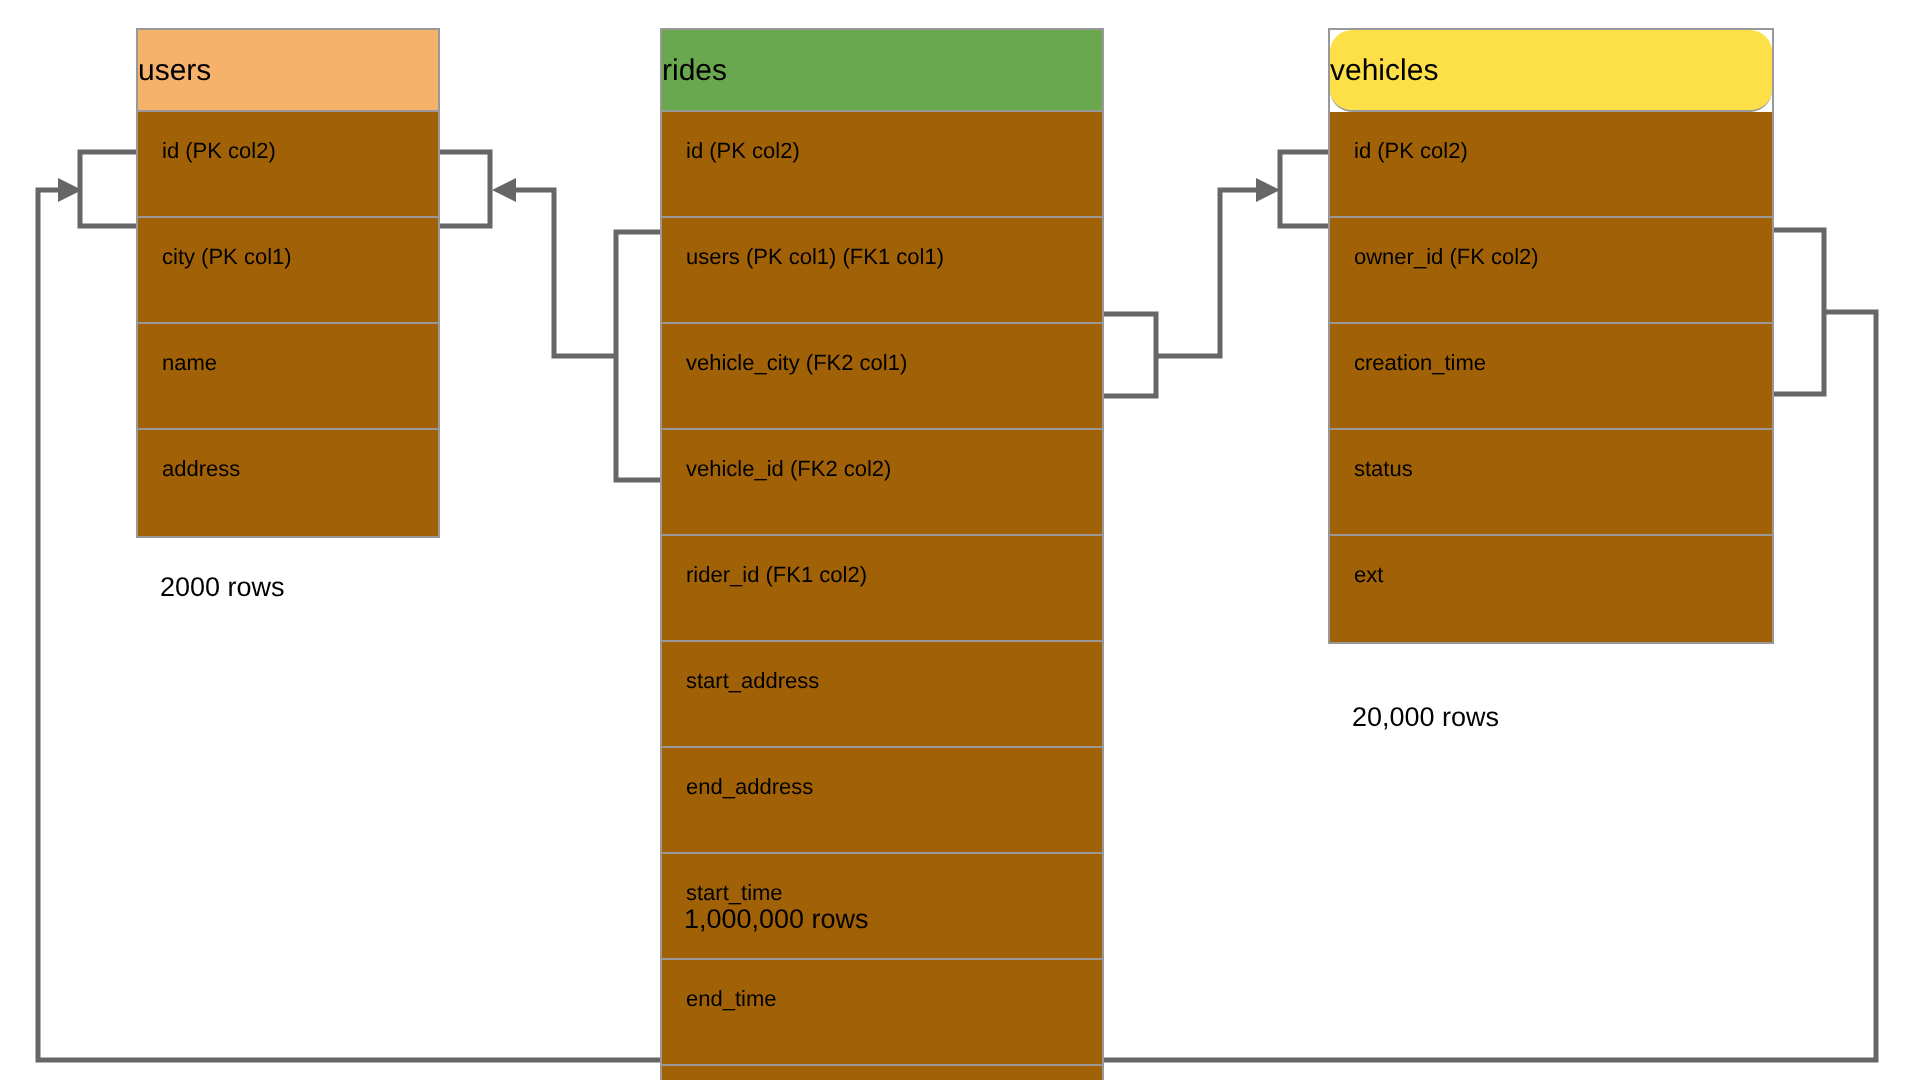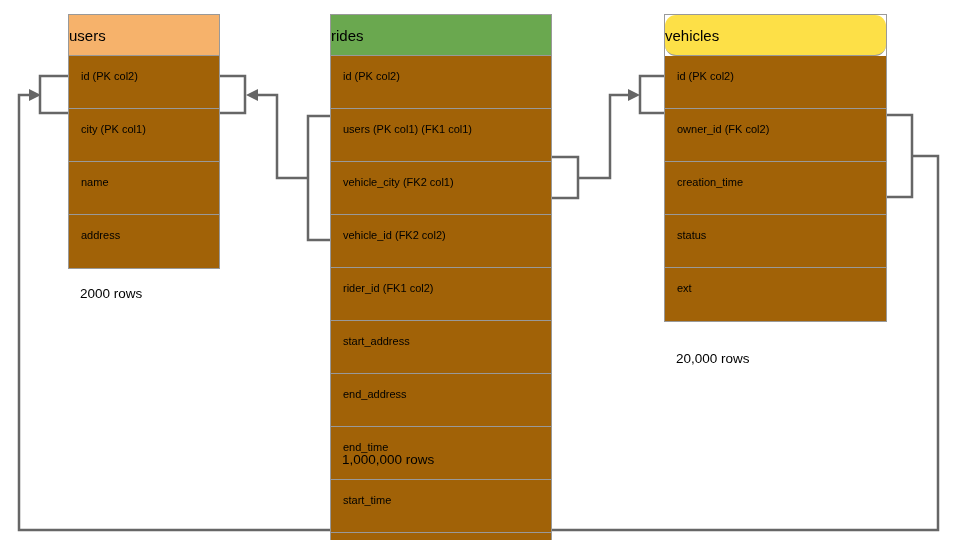--- a/index.html
+++ b/index.html
@@ -112,22 +112,22 @@
   <div class="db-table t-rides">
     <div class="thead" style="background: rgb(106, 168, 79);">rides</div>
     <div class="rows">
         <div class="row">id (PK col2)</div>
         <div class="row">users (PK col1) (FK1 col1)</div>
         <div class="row">vehicle_city (FK2 col1)</div>
         <div class="row">vehicle_id (FK2 col2)</div>
         <div class="row">rider_id (FK1 col2)</div>
         <div class="row">start_address</div>
         <div class="row">end_address</div>
+        <div class="row">start_time</div>
         <div class="row">end_time</div>
-        <div class="row">start_time</div>
         <div class="row">revenue</div>
       </div>
   </div>
   <div class="row-count rc-rides">1,000,000 rows</div>
 
   <div class="db-table t-vehicles">
     <div class="thead" style="background: #fde047; border-radius: 11px;">vehicles</div>
     <div class="rows">
         <div class="row">id (PK col2)</div>
         <div class="row">owner_id (FK col2)</div>

